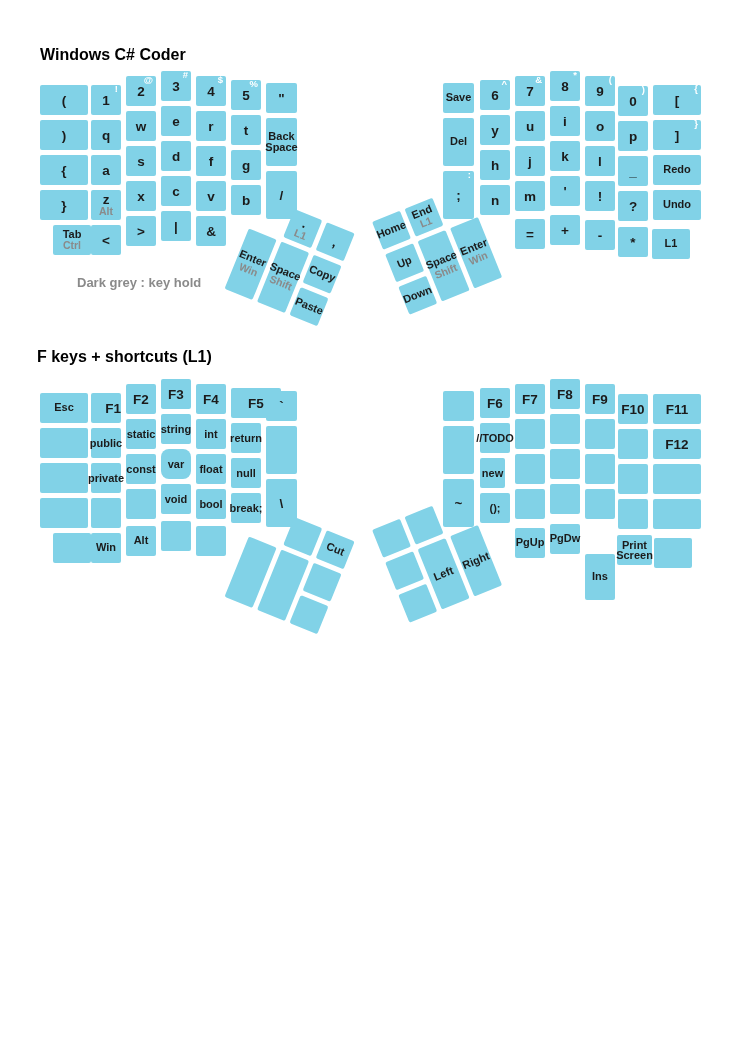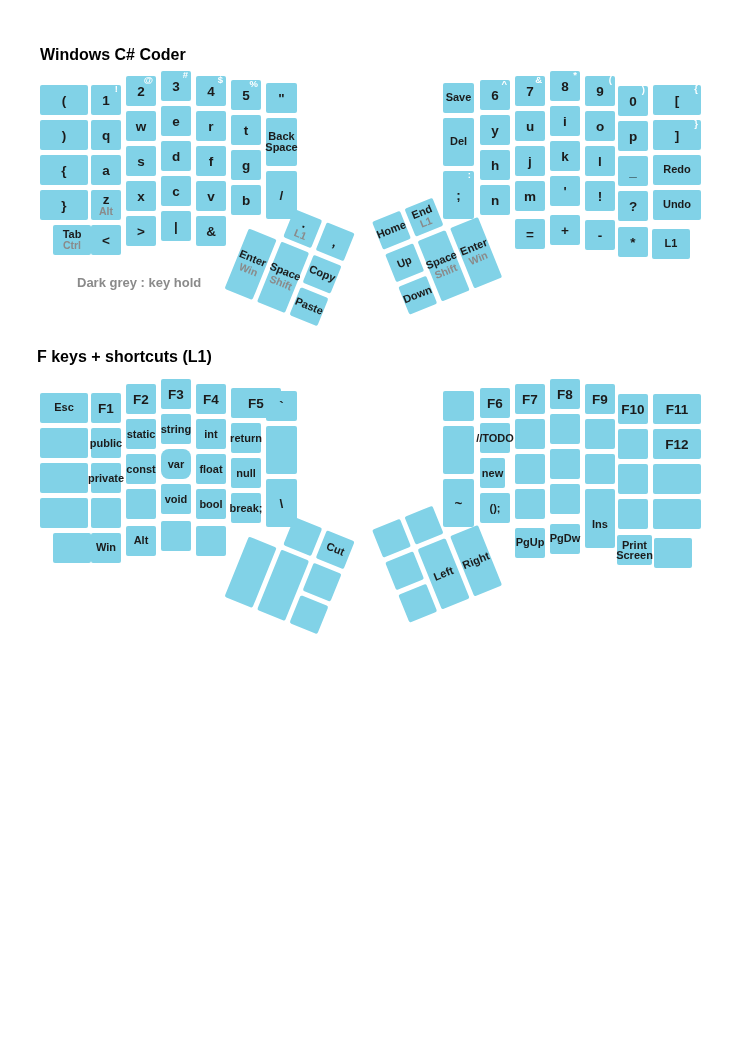--- a/index.html
+++ b/index.html
@@ -291,21 +291,21 @@
         <span class="hold">Win</span>
       </div>
     </div>
     <div class="key" style="left: 40px; top: 393px; width: 48px; height: 30px;">
       <span class="tap word">Esc</span>
     </div>
     <div class="key" style="left: 40px; top: 428px; width: 48px; height: 30px;"></div>
     <div class="key" style="left: 40px; top: 463px; width: 48px; height: 30px;"></div>
     <div class="key" style="left: 40px; top: 498px; width: 48px; height: 30px;"></div>
     <div class="key" style="left: 53px; top: 533px; width: 38px; height: 30px;"></div>
-    <div class="key" style="left: 91px; top: 393px; width: 30px; height: 30px;">
+    <div class="key" style="left: 91px; top: 393px; width: 30px; height: 30px; align-items: flex-end;">
       <span class="tap sym">F1</span>
     </div>
     <div class="key" style="left: 91px; top: 428px; width: 30px; height: 30px;">
       <span class="tap small">public</span>
     </div>
     <div class="key" style="left: 91px; top: 463px; width: 30px; height: 30px;">
       <span class="tap small">private</span>
     </div>
     <div class="key" style="left: 91px; top: 498px; width: 30px; height: 30px;"></div>
     <div class="key" style="left: 91px; top: 533px; width: 30px; height: 30px;">
@@ -403,21 +403,21 @@
     <div class="key" style="left: 550px; top: 484px; width: 30px; height: 30px;"></div>
     <div class="key" style="left: 550px; top: 524px; width: 30px; height: 30px;">
       <span class="tap word">PgDw</span>
     </div>
     <div class="key" style="left: 585px; top: 384px; width: 30px; height: 30px;">
       <span class="tap sym">F9</span>
     </div>
     <div class="key" style="left: 585px; top: 419px; width: 30px; height: 30px;"></div>
     <div class="key" style="left: 585px; top: 454px; width: 30px; height: 30px;"></div>
     <div class="key" style="left: 585px; top: 489px; width: 30px; height: 30px;"></div>
-    <div class="key" style="left: 585px; top: 502px; width: 30px; height: 46px; text-align: right;">
+    <div class="key" style="left: 585px; top: 554px; width: 30px; height: 46px; text-align: right;">
       <span class="tap word">Ins</span>
     </div>
     <div class="key" style="left: 618px; top: 394px; width: 30px; height: 30px;">
       <span class="tap sym">F10</span>
     </div>
     <div class="key" style="left: 618px; top: 429px; width: 30px; height: 30px;"></div>
     <div class="key" style="left: 618px; top: 464px; width: 30px; height: 30px;"></div>
     <div class="key" style="left: 618px; top: 499px; width: 30px; height: 30px;"></div>
     <div class="key" style="left: 617px; top: 535px; width: 35px; height: 30px;">
       <span class="tap small">Print</span>

